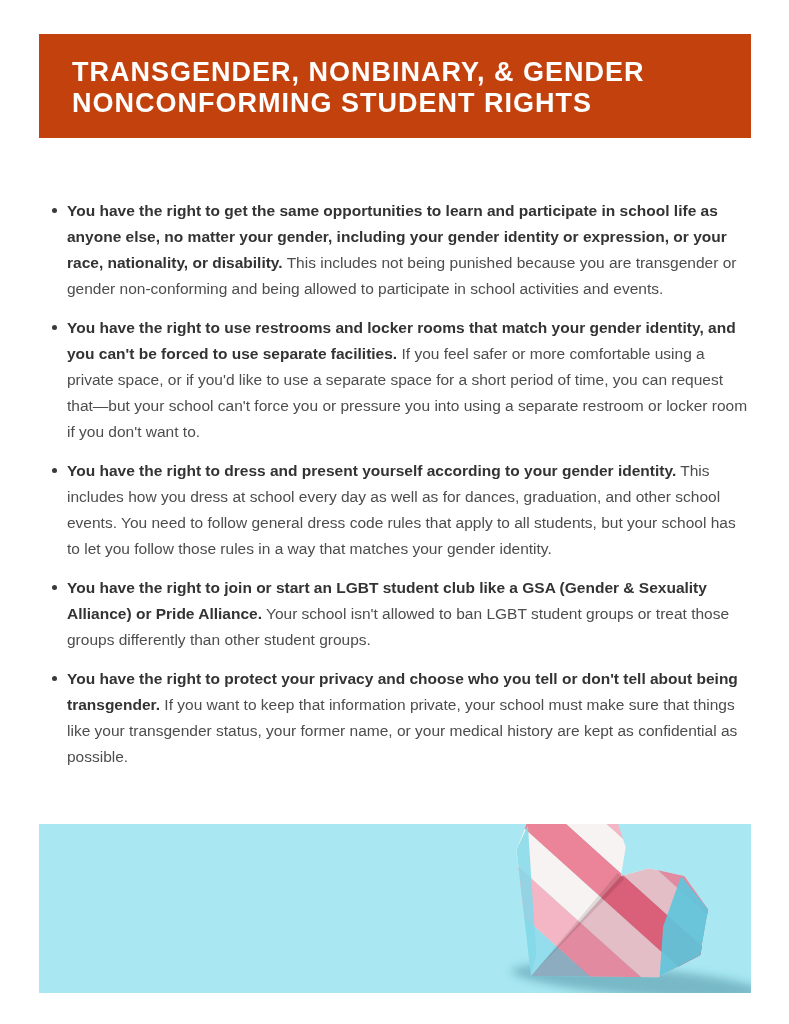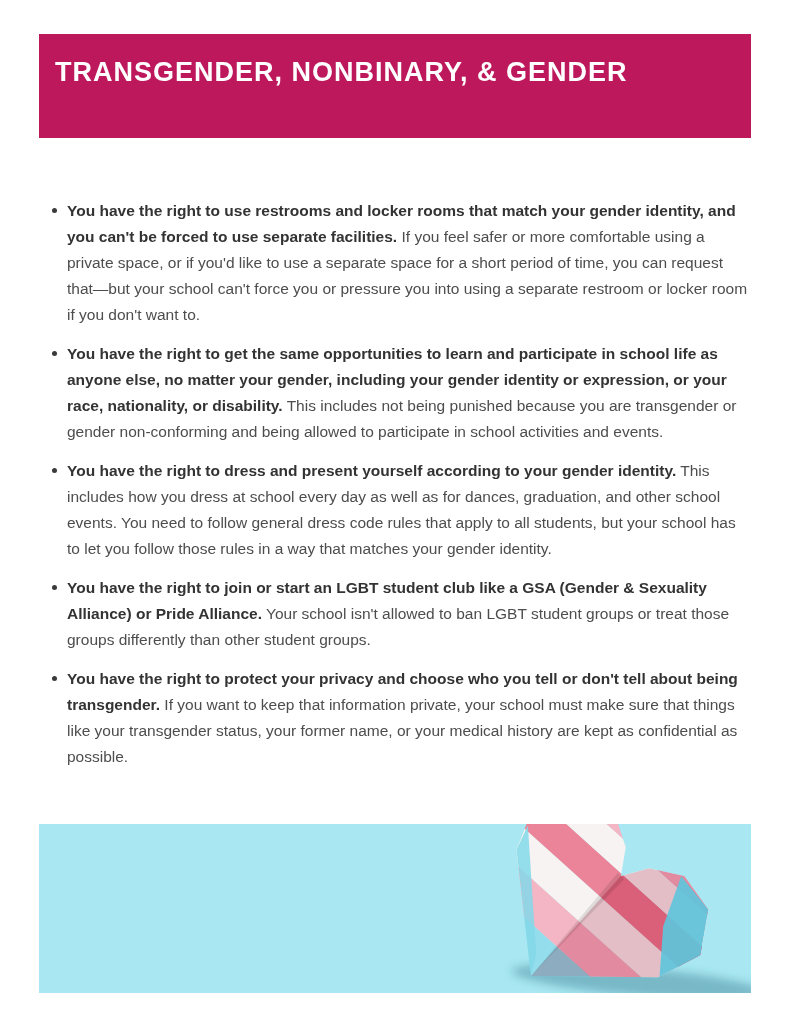--- a/index.html
+++ b/index.html
@@ -7,23 +7,23 @@
     position:relative;
     width:789px;height:1024px;
     background:#ffffff;
     font-family:"Liberation Sans", sans-serif;
     overflow:hidden;
   }
   .header-box{
     position:absolute;
     left:39px;top:34px;
     width:712px;height:104px;
-    background:#be185d;
+    background:#c2410c;
     box-sizing:border-box;
-    padding:23px 24px 0 16px;
+    padding:23px 24px 0 33px;
   }
   .title-line{
     color:#ffffff;
     font-size:27px;
     font-weight:bold;
     letter-spacing:1px;
     line-height:31px;
     white-space:nowrap;
   }
   .rights{
@@ -55,33 +55,34 @@
   }
   .photo svg{display:block;}
 </style>
 </head>
 <body>
 
 <div class="page">
 
   <div class="header-box">
     <div class="title-line">TRANSGENDER, NONBINARY, &amp; GENDER</div>
+    <div class="title-line">NONCONFORMING STUDENT RIGHTS</div>
   </div>
 
   <div class="rights">
     <ul>
       <li>
         <span class="dot"></span>
-        <span class="b">You have the right to use restrooms and locker rooms that match your gender identity, and you can't be forced to use separate facilities.</span>
-        <span>If you feel safer or more comfortable using a private space, or if you'd like to use a separate space for a short period of time, you can request that—but your school can't force you or pressure you into using a separate restroom or locker room if you don't want to.</span>
+        <span class="b">You have the right to get the same opportunities to learn and participate in school life as anyone else, no matter your gender, including your gender identity or expression, or your race, nationality, or disability.</span>
+        <span>This includes not being punished because you are transgender or gender non-conforming and being allowed to participate in school activities and events.</span>
       </li>
       <li>
         <span class="dot"></span>
-        <span class="b">You have the right to get the same opportunities to learn and participate in school life as anyone else, no matter your gender, including your gender identity or expression, or your race, nationality, or disability.</span>
-        <span>This includes not being punished because you are transgender or gender non-conforming and being allowed to participate in school activities and events.</span>
+        <span class="b">You have the right to use restrooms and locker rooms that match your gender identity, and you can't be forced to use separate facilities.</span>
+        <span>If you feel safer or more comfortable using a private space, or if you'd like to use a separate space for a short period of time, you can request that—but your school can't force you or pressure you into using a separate restroom or locker room if you don't want to.</span>
       </li>
       <li>
         <span class="dot"></span>
         <span class="b">You have the right to dress and present yourself according to your gender identity.</span>
         <span>This includes how you dress at school every day as well as for dances, graduation, and other school events. You need to follow general dress code rules that apply to all students, but your school has to let you follow those rules in a way that matches your gender identity.</span>
       </li>
       <li>
         <span class="dot"></span>
         <span class="b">You have the right to join or start an LGBT student club like a GSA (Gender &amp; Sexuality Alliance) or Pride Alliance.</span>
         <span>Your school isn't allowed to ban LGBT student groups or treat those groups differently than other student groups.</span>

